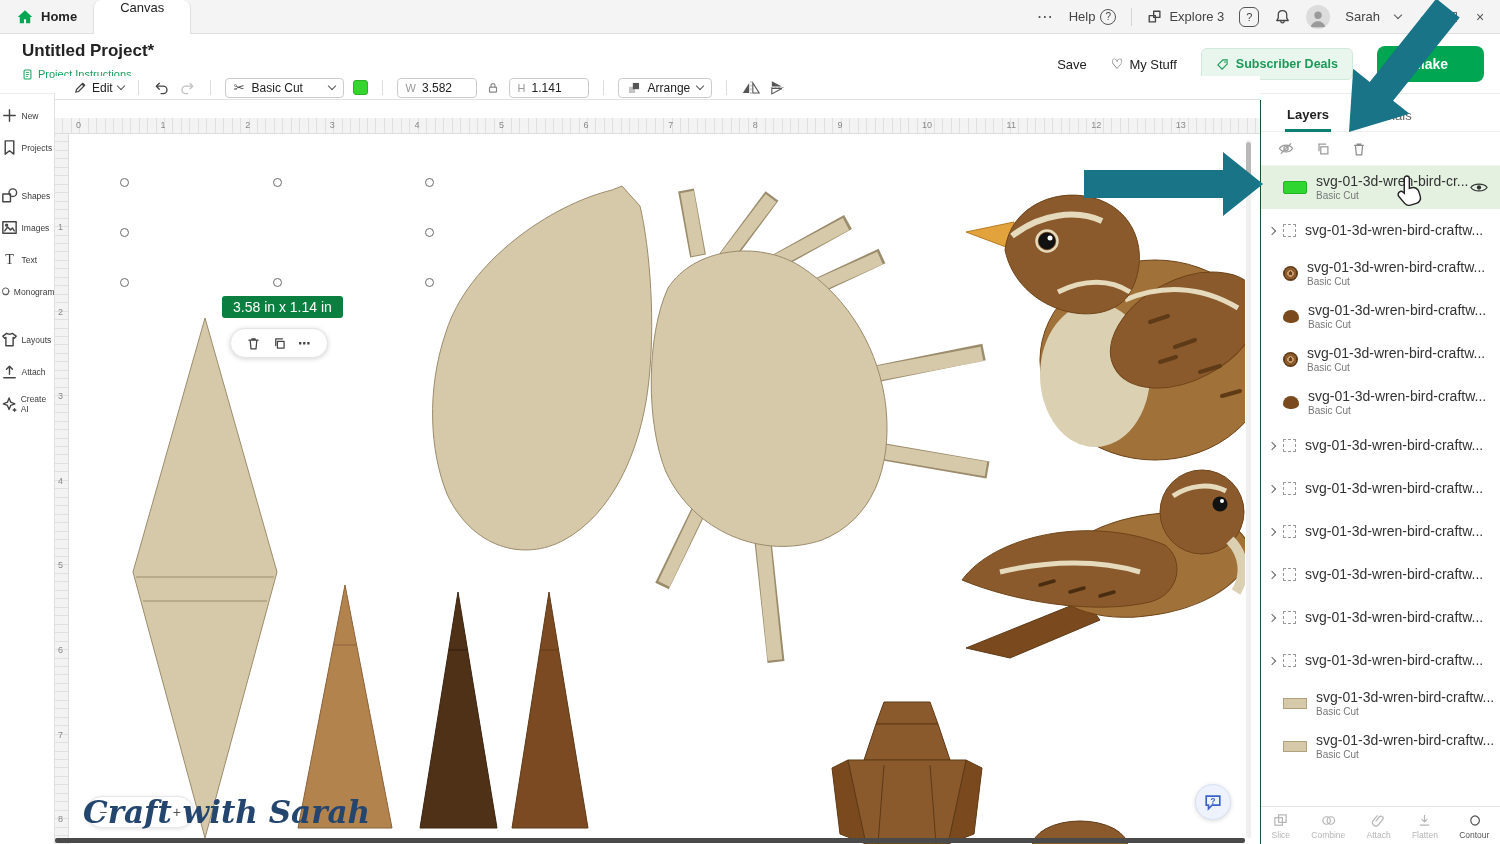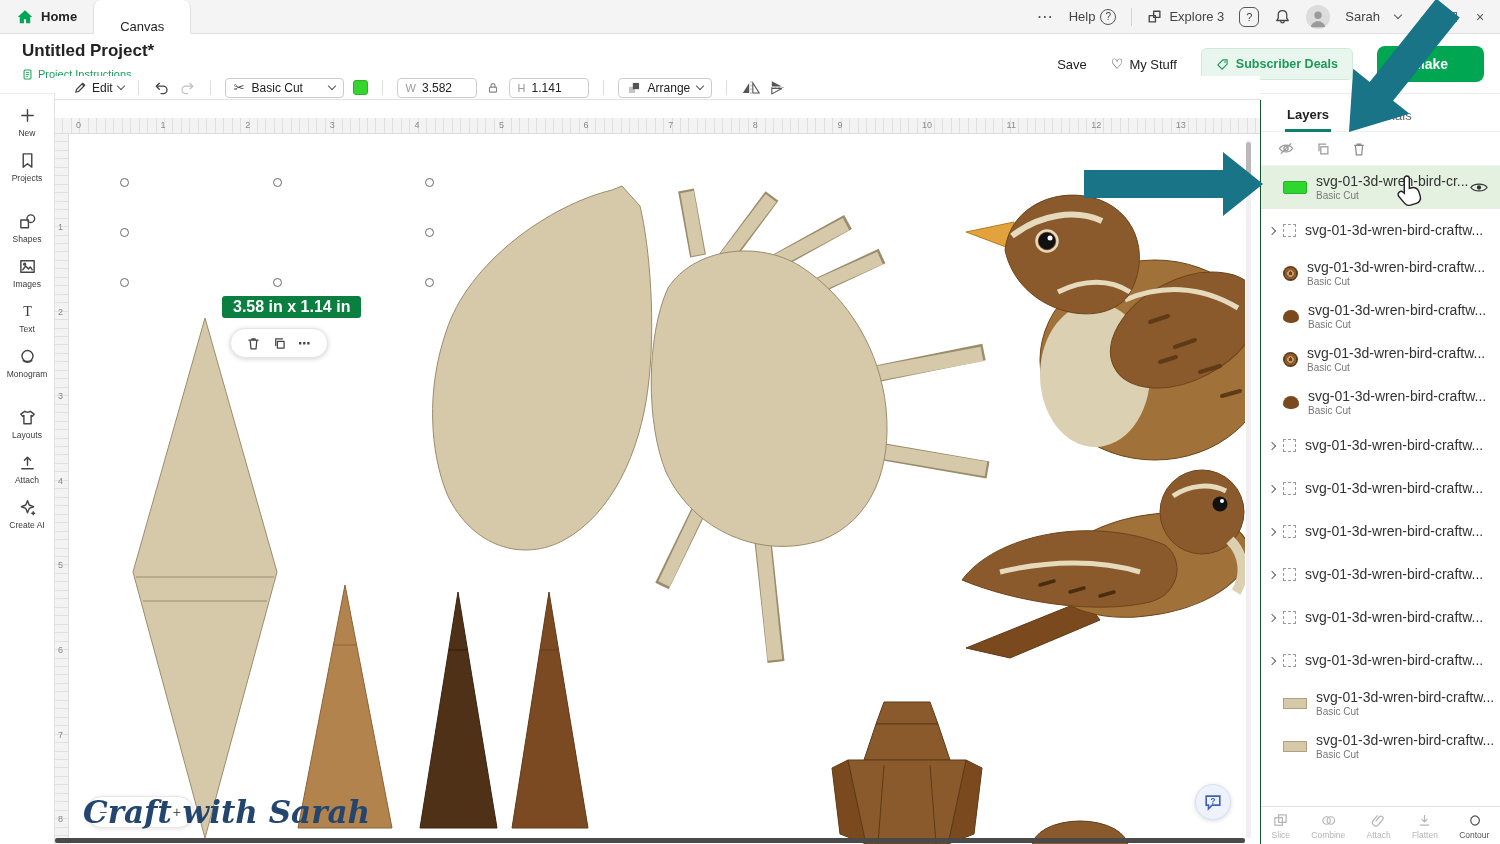--- a/index.html
+++ b/index.html
@@ -3,21 +3,21 @@
 <meta charset="utf-8">
 <style>
 *{box-sizing:border-box;margin:0;padding:0}
 html,body{width:1500px;height:844px;overflow:hidden;background:#fff;font-family:"Liberation Sans","DejaVu Sans",sans-serif;color:#222;position:relative}
 svg{display:block}
 .ic{stroke:#444;fill:none;stroke-width:1.5;stroke-linecap:round;stroke-linejoin:round}
 .chev{width:6px;height:6px;border-right:1.5px solid #555;border-bottom:1.5px solid #555;transform:rotate(45deg);display:inline-block;margin-top:-4px}
 
 #topbar{position:absolute;left:0;top:0;width:1500px;height:34px;background:#f4f4f4;border-bottom:1px solid #e0e0e0;display:flex;align-items:center;font-size:13px}
 #home-tab{display:flex;align-items:center;gap:7px;padding:0 16px;height:34px;font-weight:bold}
-#canvas-tab{display:flex;align-items:flex-end;padding:0 26px;height:34px;background:#fff;border-left:1px solid #e0e0e0;border-right:1px solid #e0e0e0;border-radius:8px 8px 0 0}
+#canvas-tab{display:flex;align-items:flex-start;padding:0 26px;height:34px;background:#fff;border-left:1px solid #e0e0e0;border-right:1px solid #e0e0e0;border-radius:8px 8px 0 0}
 #topbar-right{margin-left:auto;display:flex;align-items:center;gap:15px;padding-right:12px;color:#444}
 .tb-more{font-size:16px;letter-spacing:1px;color:#555}
 .tb-help{display:flex;align-items:center;gap:5px}
 .qcircle{width:16px;height:16px;border:1.5px solid #555;border-radius:50%;font-size:10px;display:flex;align-items:center;justify-content:center}
 .vdiv{width:1px;height:18px;background:#d5d5d5}
 .tb-explore{display:flex;align-items:center;gap:6px}
 .chatq{width:20px;height:20px;border:1.5px solid #555;border-radius:6px;font-size:11px;display:flex;align-items:center;justify-content:center}
 .avatar{width:24px;height:24px;border-radius:50%;background:#dcdcdc;overflow:hidden;display:flex;align-items:flex-end;justify-content:center}
 .win{color:#555;font-size:14px;width:16px;text-align:center}
 .win-max{width:10px;height:10px;border:1.5px solid #666}
@@ -34,34 +34,34 @@
 #edit-toolbar{position:absolute;left:55px;top:76px;width:1205px;height:24px;background:#fff;border-bottom:1px solid #e2e2e2;display:flex;align-items:center;font-size:12px;gap:9px;padding-left:18px}
 .vsep{width:1px;height:15px;background:#ddd;margin:0 5px}
 .tool-btn{display:flex;align-items:center;gap:5px}
 .tool-select{display:flex;align-items:center;gap:7px;border:1px solid #ccc;border-radius:4px;padding:1px 8px;height:20px}
 .dim-field{display:flex;align-items:center;gap:6px;border:1px solid #ccc;border-radius:4px;padding:1px 8px;height:20px;width:80px}
 .dim-label{color:#999;font-size:11px}
 .swatch{width:15px;height:15px;border-radius:3px;background:#35d42e;border:1px solid #2ab424}
 .scis{font-size:13px;color:#444}
 
 #sidebar{position:absolute;left:0;top:94px;width:55px;height:750px;background:#fff;border-right:1px solid #e2e2e2;display:flex;flex-direction:column;align-items:center;padding-top:12px;gap:13px}
-.side-item{display:flex;flex-direction:column;align-items:center;gap:3px;width:55px}
+.side-item{display:flex;flex-direction:row;align-items:center;gap:3px;width:55px}
 .side-item span{font-size:8.5px;color:#3a3a3a}
 .grp-gap{margin-top:16px}
 
 #ruler-top{position:absolute;left:55px;top:118px;width:1205px;height:16px;background:#f3f3f3;border-bottom:1px solid #ddd;font-size:9px;color:#888;background-image:repeating-linear-gradient(to right,transparent 0 7.46px,#e0e0e0 7.46px 8.46px)}
 #ruler-top span{position:absolute;top:2px}
 #ruler-left{position:absolute;left:55px;top:134px;width:14px;height:710px;background:#f3f3f3;border-right:1px solid #ddd;font-size:9px;color:#888;background-image:repeating-linear-gradient(to bottom,transparent 0 7.46px,#e0e0e0 7.46px 8.46px)}
 #ruler-left span{position:absolute;left:3px}
 #canvas{position:absolute;left:69px;top:134px;width:1176px;height:710px;background:#fff}
 .canvas-svg{position:absolute;left:0;top:0}
 
 #note-box{position:absolute;left:56px;top:49px;width:305px;height:100px;background:#2fd62f;border:1px solid #17a817;display:flex;align-items:center;justify-content:center;text-align:center;color:#fff;font-weight:bold;font-size:19px;line-height:1.22;padding:6px 14px}
 .sel-h{position:absolute;width:9px;height:9px;border-radius:50%;background:#fff;border:1.5px solid #6b6b6b;z-index:5}
-#size-badge{position:absolute;left:153px;top:162px;height:22px;background:#0b7f3f;border-radius:3px;color:#fff;font-size:16px;font-weight:bold;line-height:22px;padding:0 11px;z-index:6}
+#size-badge{position:absolute;left:153px;top:162px;height:22px;background:#0b7f3f;border-radius:3px;color:#fff;font-size:14px;font-weight:normal;line-height:22px;padding:0 11px;z-index:6}
 #mini-toolbar{position:absolute;left:161px;top:194px;width:98px;height:30px;background:#fff;border:1px solid #e6e6e6;border-radius:15px;box-shadow:0 1px 5px rgba(0,0,0,.18);display:flex;align-items:center;justify-content:center;gap:11px;z-index:6}
 .dots3{font-size:13px;font-weight:bold;color:#444;letter-spacing:1px}
 
 #zoom-pill{position:absolute;left:17px;top:662px;width:108px;height:32px;background:#fff;border:1px solid #e8e8e8;border-radius:16px;box-shadow:0 1px 4px rgba(0,0,0,.12);display:flex;align-items:center;justify-content:space-between;padding:0 12px;color:#555;font-size:14px;z-index:8}
 #watermark{position:absolute;left:14px;top:660px;font-family:"DejaVu Serif","Liberation Serif",serif;font-style:italic;font-weight:bold;font-size:31px;color:#24456e;z-index:9;white-space:nowrap}
 #help-bubble{position:absolute;left:1126px;top:650px;width:36px;height:36px;border-radius:50%;background:#edf2fc;border:1px solid #d8e2f4;box-shadow:0 1px 4px rgba(0,0,0,.15);display:flex;align-items:center;justify-content:center;z-index:8}
 
 #sb-canvas-v{position:absolute;left:1246px;top:140px;width:5px;height:698px;background:#efefef;border-radius:3px}
 #sb-canvas-v i{position:absolute;left:0;top:2px;width:5px;height:46px;background:#b9b9b9;border-radius:3px;display:block}
 #sb-canvas-h{position:absolute;left:55px;top:838px;width:1190px;height:5px;background:#4a4a4a;border-radius:2px}

